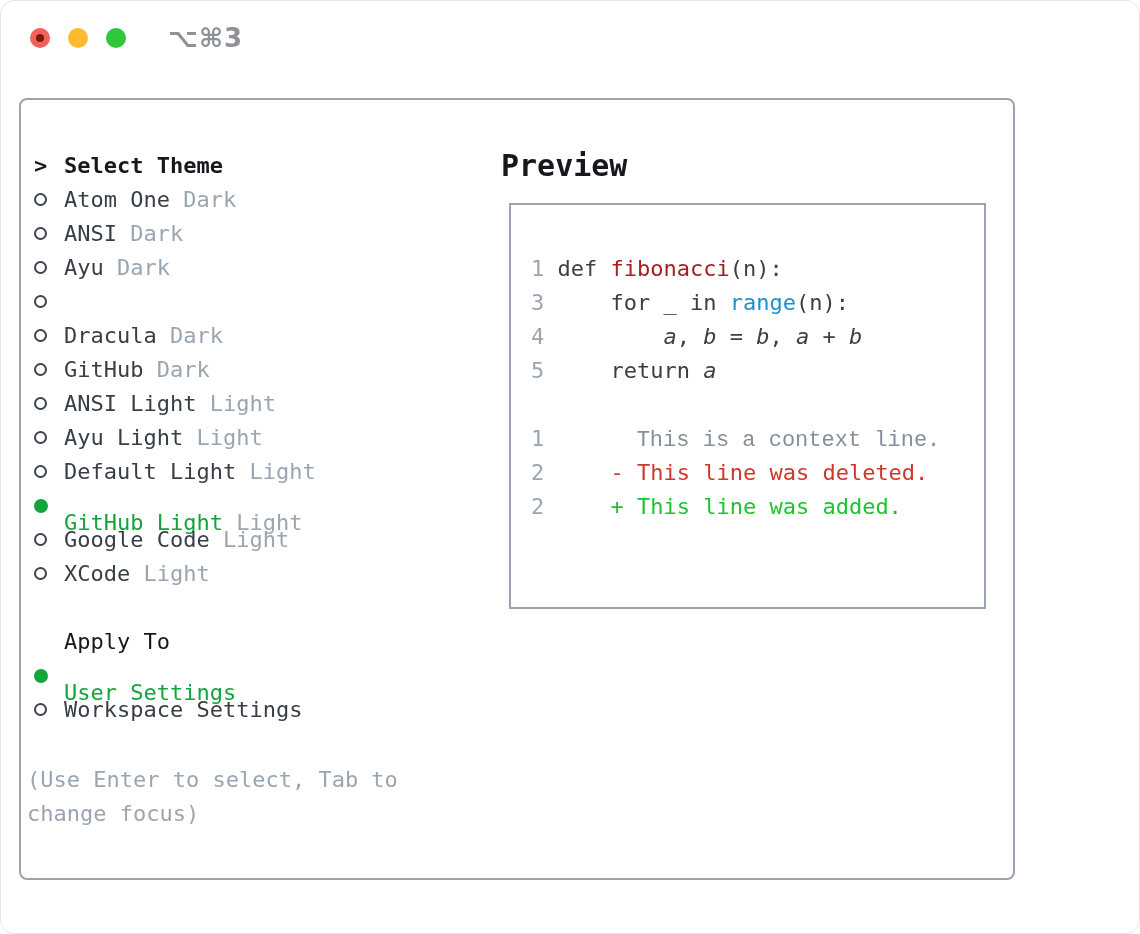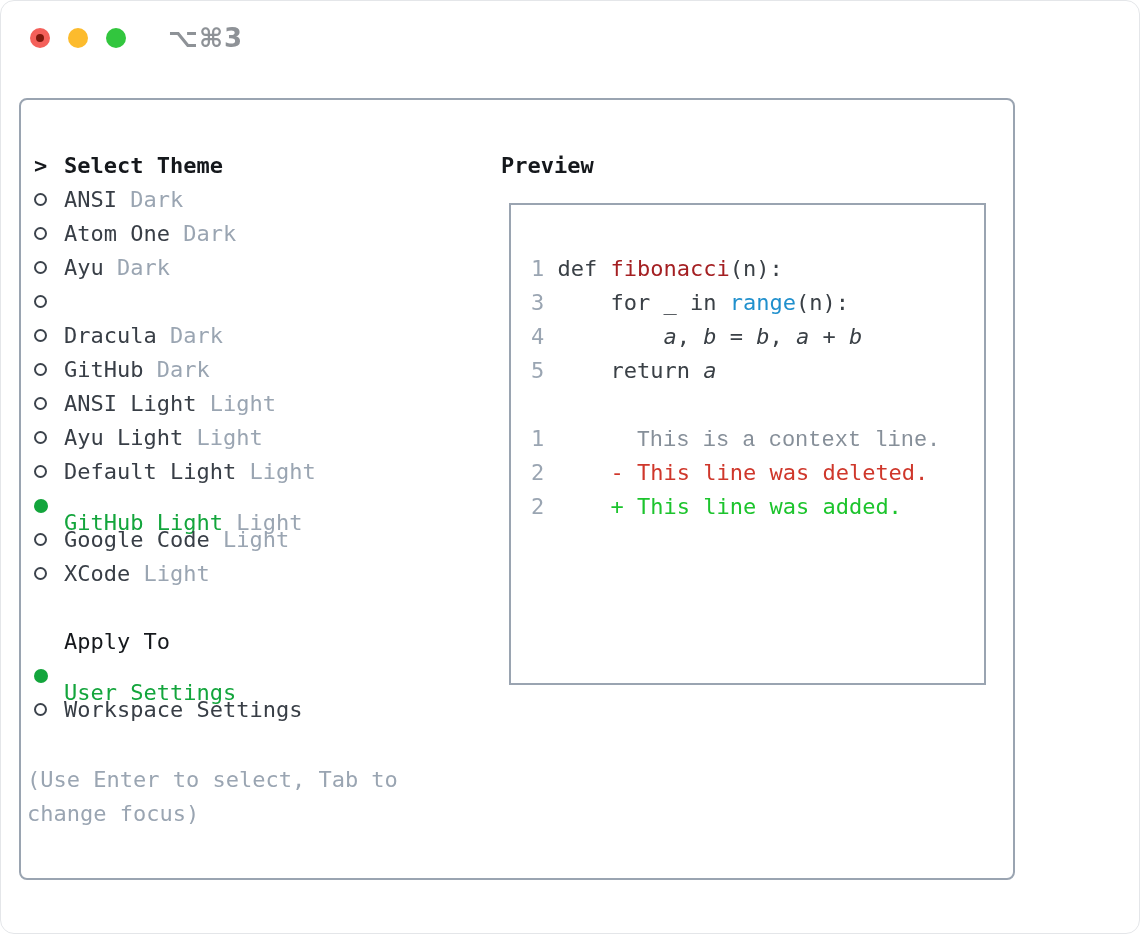--- a/index.html
+++ b/index.html
@@ -47,24 +47,24 @@
   .sel { color:#13a53c;margin-top:17px; }
   .left-list { position:absolute; left:13px; top:49px; }
   .spacer { height:34px; }
   .hint {
     position:absolute; left:6px; top:663px; width:430px;
     font-size:22px; line-height:34px; color:#9aa5b2;
   }
   
   .preview-title {
     position:absolute; left:480px; top:49px; height:34px; line-height:34px;
-    font-size:22px; font-weight:700; color:#15181c;
+    font-size:30px; font-weight:700; color:#15181c;
   }
   .preview-box {
-    position:absolute; left:488px; top:103px; width:477px; height:482px;
+    position:absolute; left:488px; top:103px; width:477px; height:406px;
     border:2px solid #9aa4b1; background:#ffffff;
     padding:47px 0 8px 20px; overflow:hidden;
   }
   .code-line { height:34px; line-height:34px; font-size:22px; white-space:pre; }
   .ln { color:#9aa5b2; }
   .c-pln { color:#3a4046; }
   .c-fn { color:#a41f22; }
   .c-num { color:#177e87; }
   .c-call { color:#2090cd; }
   .c-var { color:#3a4046; font-style:italic; }
@@ -90,25 +90,25 @@
 
     <div class="left-list">
 
       <div class="row">
         <span class="bullet"><span class="cursor-glyph">&gt;</span></span>
         <span class="label bold">Select Theme</span>
       </div>
 
       <div class="row">
         <span class="bullet"><span class="ring"></span></span>
-        <span class="label"><span>ANSI</span><span class="variant">Dark</span></span>
+        <span class="label"><span>Atom One</span><span class="variant">Dark</span></span>
       </div>
       <div class="row">
         <span class="bullet"><span class="ring"></span></span>
-        <span class="label"><span>Atom One</span><span class="variant">Dark</span></span>
+        <span class="label"><span>ANSI</span><span class="variant">Dark</span></span>
       </div>
       <div class="row">
         <span class="bullet"><span class="ring"></span></span>
         <span class="label"><span>Ayu</span><span class="variant">Dark</span></span>
       </div>
       <div class="row">
         <span class="bullet"><span class="ring"></span></span>
       </div>
       <div class="row">
         <span class="bullet"><span class="ring"></span></span>

